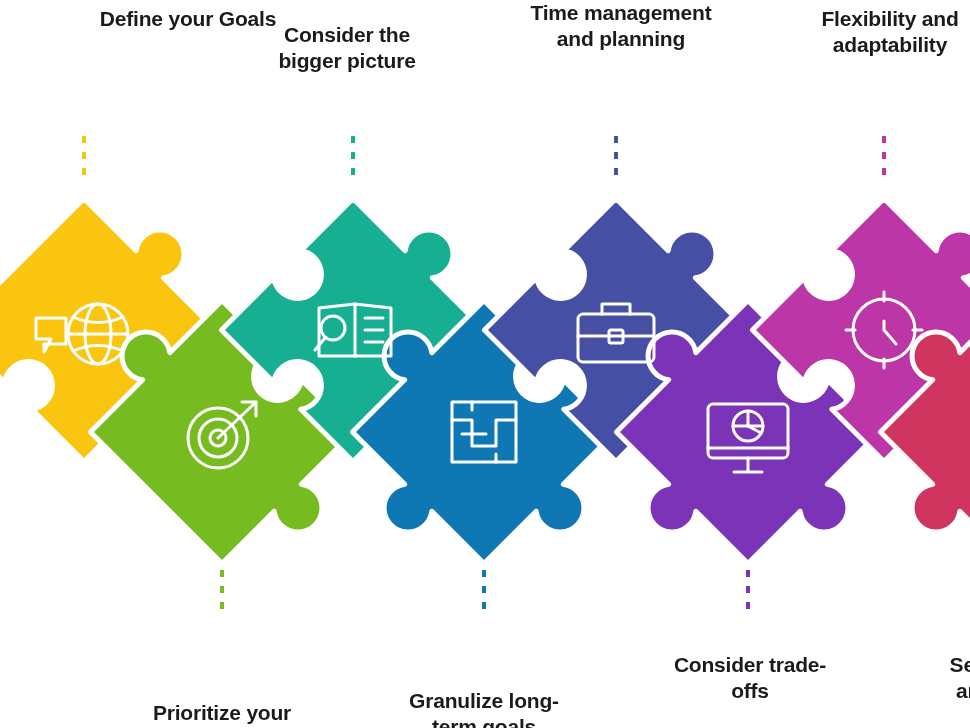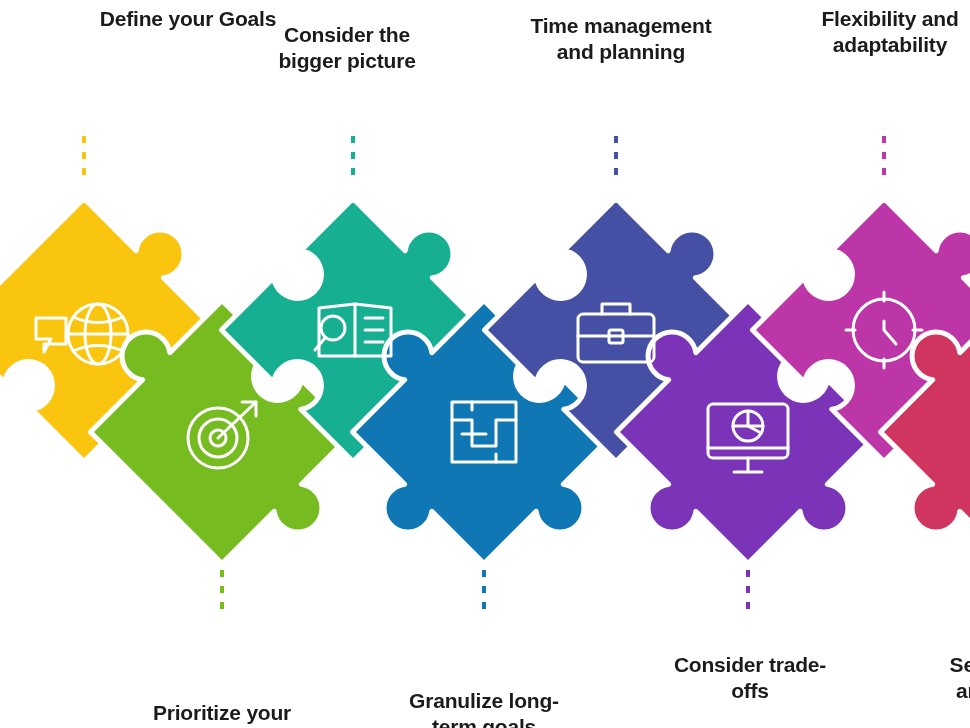--- a/index.html
+++ b/index.html
@@ -123,21 +123,21 @@
         <line x1="884" y1="136" x2="884" y2="182" stroke="#BC36A8" stroke-width="4" stroke-dasharray="7 9" stroke-linecap="butt"></line>
         <line x1="222" y1="570" x2="222" y2="614" stroke="#76BC21" stroke-width="4" stroke-dasharray="7 9" stroke-linecap="butt"></line>
         <line x1="484" y1="570" x2="484" y2="614" stroke="#1077B5" stroke-width="4" stroke-dasharray="7 9" stroke-linecap="butt"></line>
         <line x1="748" y1="570" x2="748" y2="614" stroke="#7B33B8" stroke-width="4" stroke-dasharray="7 9" stroke-linecap="butt"></line>
       </g>
   </svg>
 
   <div class="lbl" style="left: 88px; top: 6px; width: 200px;">Define your Goals</div>
   <div class="lbl" style="left: 247px; top: 22px; width: 200px;">Consider the
 bigger picture</div>
-  <div class="lbl" style="left: 511px; top: 13px; width: 220px;">Time management
+  <div class="lbl" style="left: 511px; top: 0; width: 220px;">Time management
 and planning</div>
   <div class="lbl" style="left: 790px; top: 6px; width: 200px;">Flexibility and
 adaptability</div>
 
   <div class="lbl" style="left: 122px; top: 652px; width: 200px; margin-top: 48px;">Prioritize your
 goals</div>
   <div class="lbl" style="left: 384px; top: 688px; width: 200px;">Granulize long-
 term goals</div>
   <div class="lbl" style="left: 650px; top: 652px; width: 200px;">Consider trade-
 offs</div>

